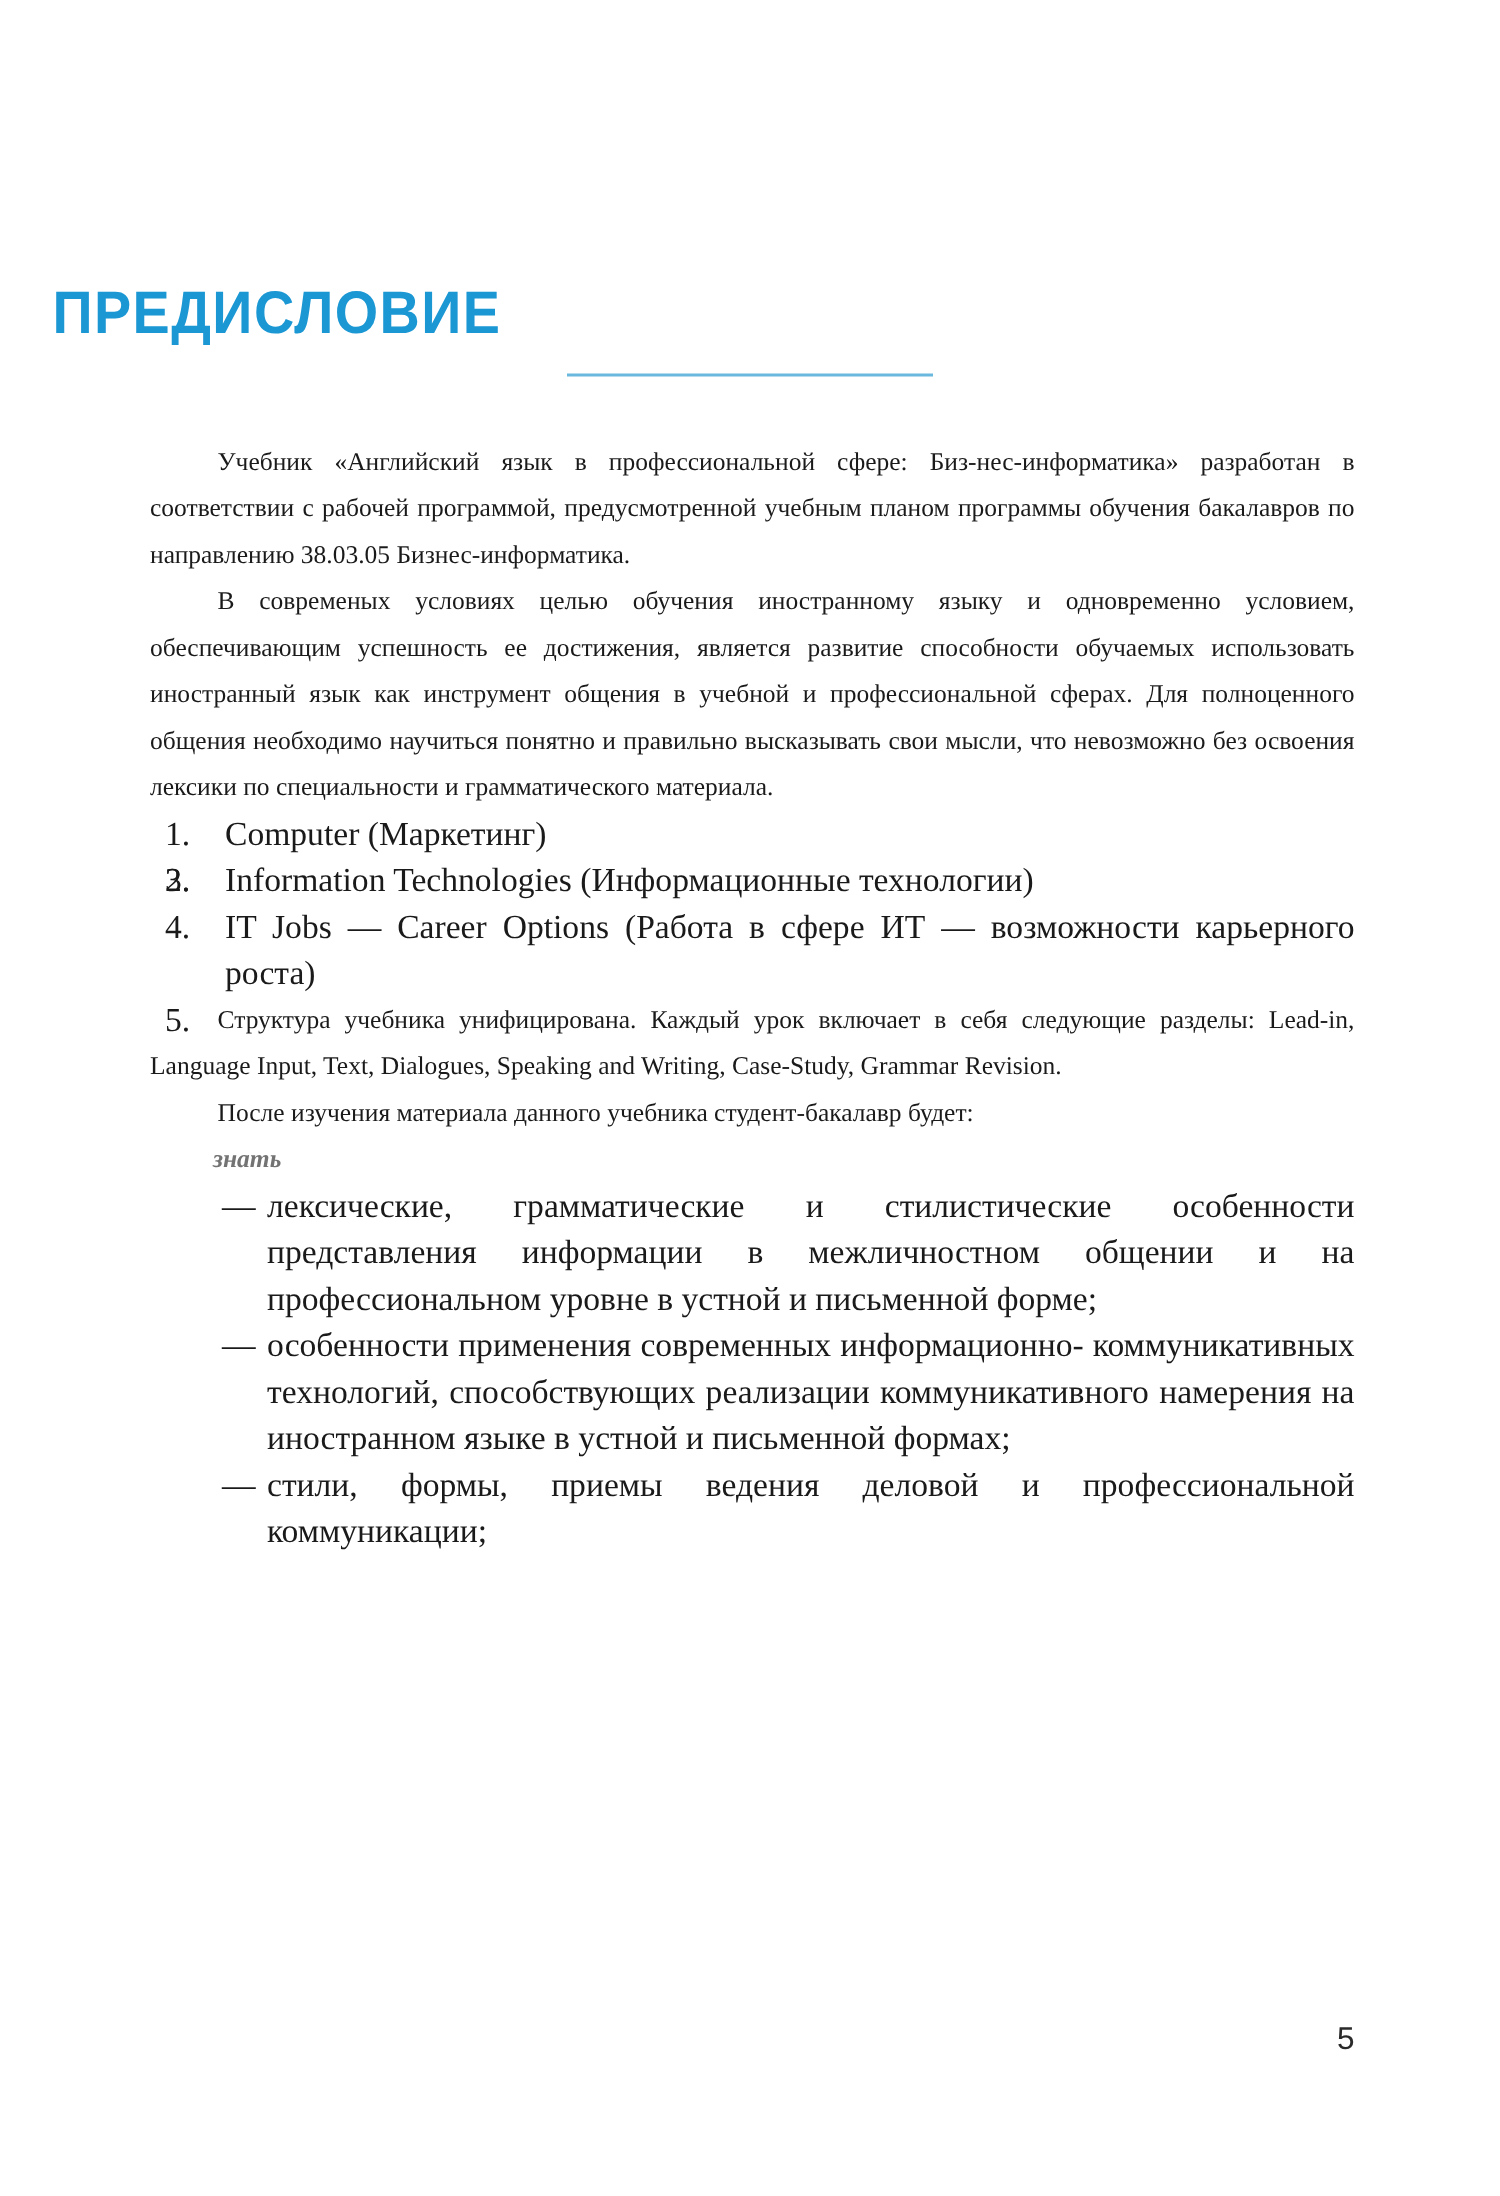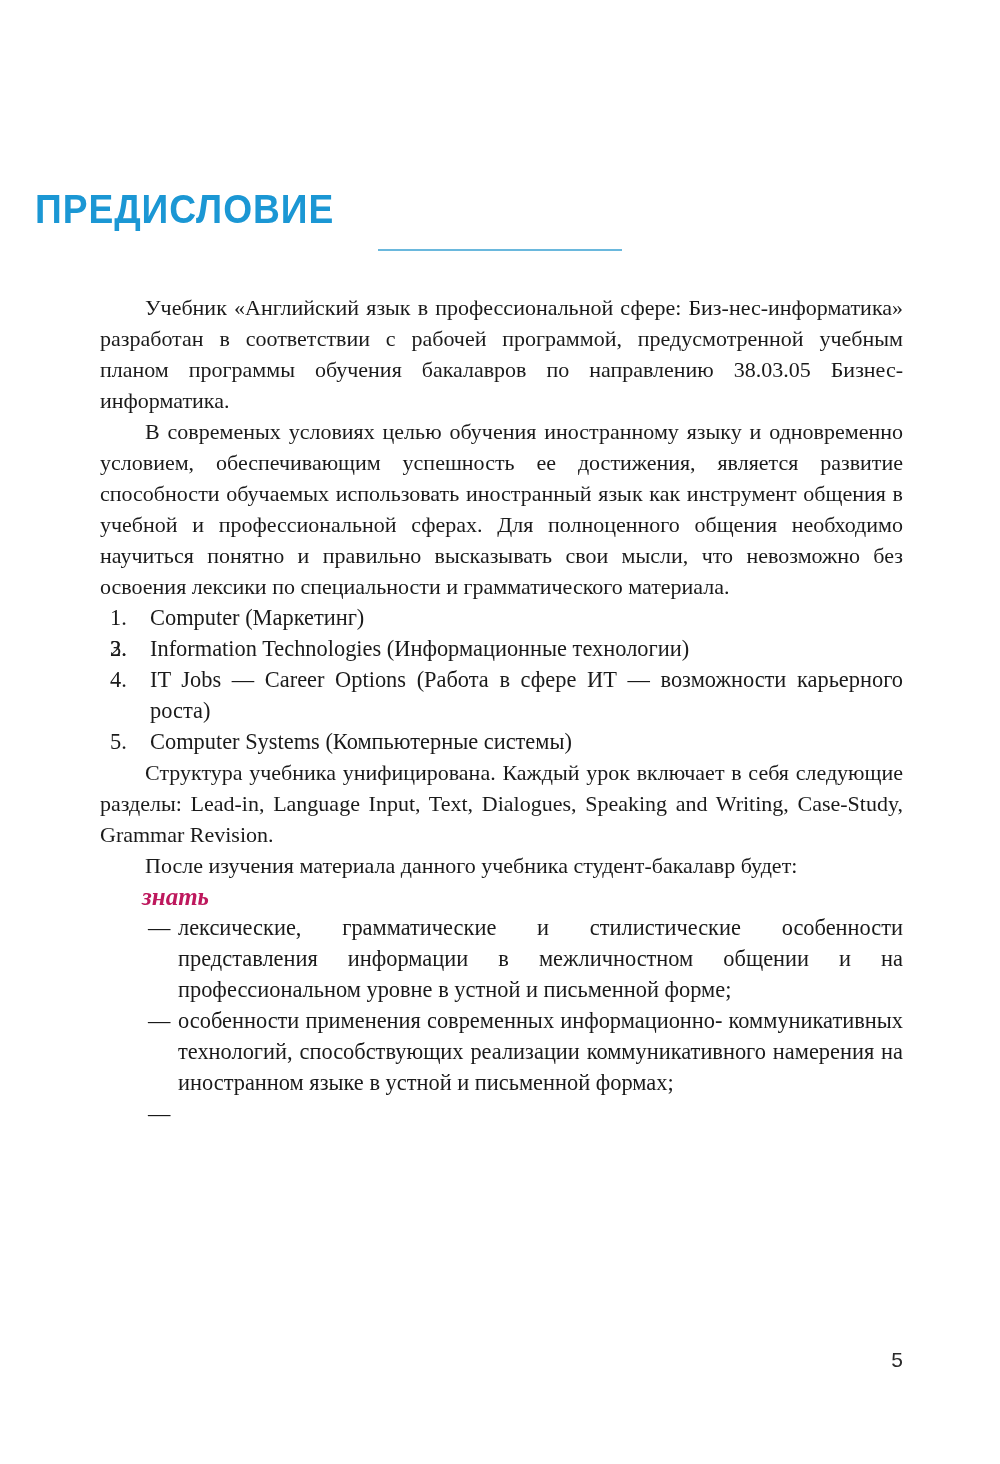--- a/index.html
+++ b/index.html
@@ -50,21 +50,21 @@
   
   .content {
     position: absolute;
     left: 100px;
     top: 292px;
     width: 803px;
   }
 
   p.para {
     margin: 0;
-    font-size: 22px;
+    font-size: 17px;
     line-height: 31px;
     text-align: justify;
     text-indent: 45px;
     -webkit-hyphens: manual;
     hyphens: manual;
   }
 
   
   ol.unit-list {
     margin: 0;
@@ -103,25 +103,25 @@
   }
   ul.dash-list > li .dash {
     position: absolute;
     left: 0;
     top: 0;
   }
 
   
   .lead-word {
     display: block;
-    font-size: 25px;
+    font-size: 17px;
     line-height: 31px;
     font-weight: bold;
     font-style: italic;
-    color: #be185d;
+    color: #737373;
     margin-left: 42px;
   }
 
   
   .page-number {
     position: absolute;
     right: 97px;
     top: 1348px;
     font-family: "Liberation Sans", "DejaVu Sans", sans-serif;
     font-size: 21px;
@@ -150,38 +150,38 @@
       <li>
         <span class="num">2.</span>
       </li>
       <li>
         <span class="num">3.</span><span>Information Technologies (Информационные технологии)</span>
       </li>
       <li>
         <span class="num">4.</span><span>IT Jobs — Career Options (Работа в сфере ИТ — возможности карьерного роста)</span>
       </li>
       <li>
-        <span class="num">5.</span><span>Computer Systems (Компьютерные системы)</span>
+        <span class="num">5.</span>
       </li>
     </ol>
 
     <p class="para">Структура учебника унифицирована. Каждый урок включает в себя следующие разделы: Lead-in, Language Input, Text, Dialogues, Speaking and Writing, Case-Study, Grammar Revision.</p>
     <p class="para">После изучения материала данного учебника студент-бакалавр будет:</p>
 
     <span class="lead-word">знать</span>
 
     <ul class="dash-list">
       <li>
         <span class="dash">—</span><span>лексические, грамматические и стилистические особенности представления информации в межличностном общении и на профессиональном уровне в устной и письменной форме;</span>
       </li>
       <li>
         <span class="dash">—</span><span>особенности применения современных информационно- коммуникативных технологий, способствующих реализации коммуникативного намерения на иностранном языке в устной и письменной формах;</span>
       </li>
       <li>
-        <span class="dash">—</span>
+        <span class="dash">—</span><span>стили, формы, приемы ведения деловой и профессиональной коммуникации;</span>
       </li>
     </ul>
 
   </div>
 
   <div class="page-number">5</div>
 
 </div>
 
 </body></html>

